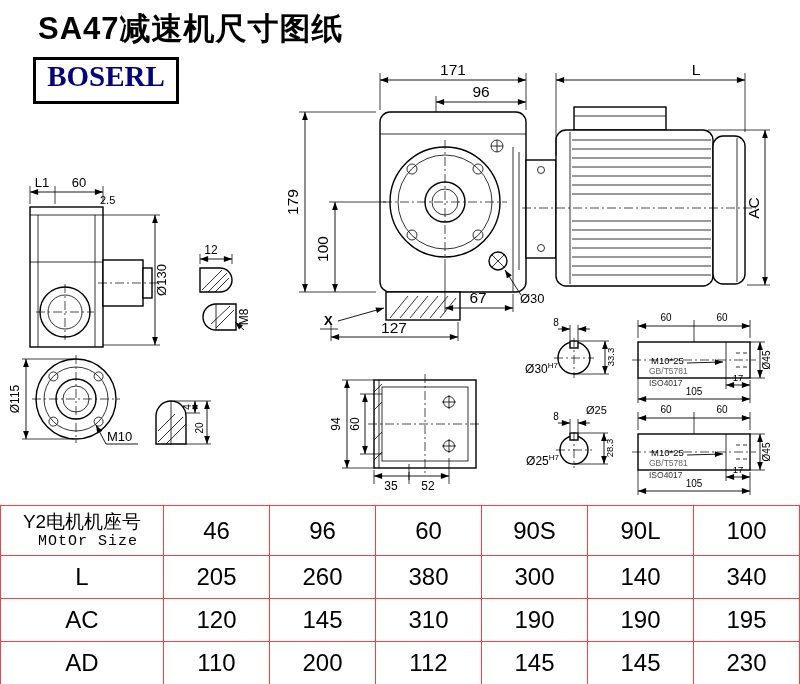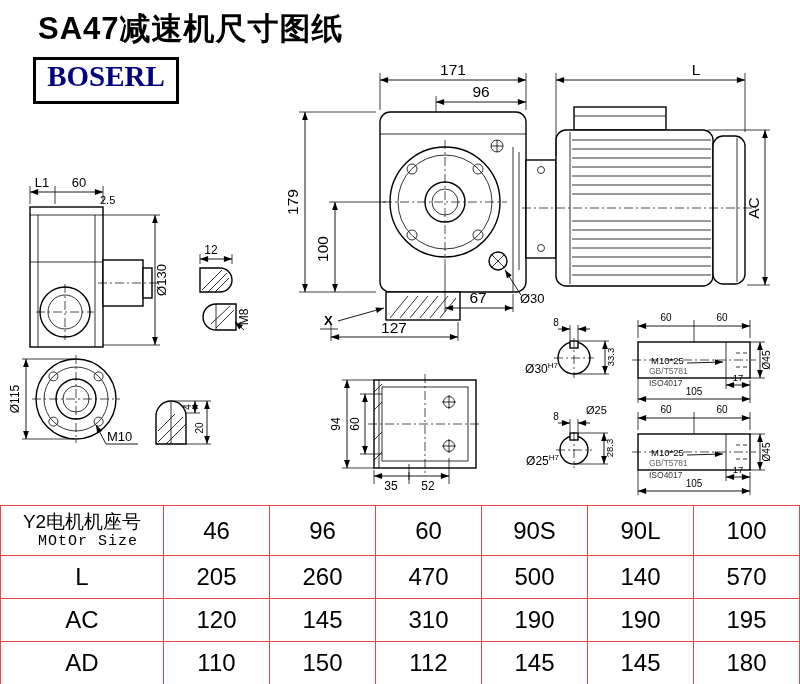--- a/index.html
+++ b/index.html
@@ -377,38 +377,38 @@
         <td>96</td>
         <td>60</td>
         <td>90S</td>
         <td>90L</td>
         <td>100</td>
       </tr>
       <tr>
         <th>L</th>
         <td>205</td>
         <td>260</td>
-        <td>470</td>
-        <td>500</td>
+        <td>380</td>
+        <td>300</td>
         <td>140</td>
-        <td>570</td>
+        <td>340</td>
       </tr>
       <tr>
         <th>AC</th>
         <td>120</td>
         <td>145</td>
         <td>310</td>
         <td>190</td>
         <td>190</td>
         <td>195</td>
       </tr>
       <tr>
         <th>AD</th>
         <td>110</td>
-        <td>150</td>
+        <td>200</td>
         <td>112</td>
         <td>145</td>
         <td>145</td>
-        <td>180</td>
+        <td>230</td>
       </tr>
     </tbody>
   </table>
 </div>
 
 </body></html>

